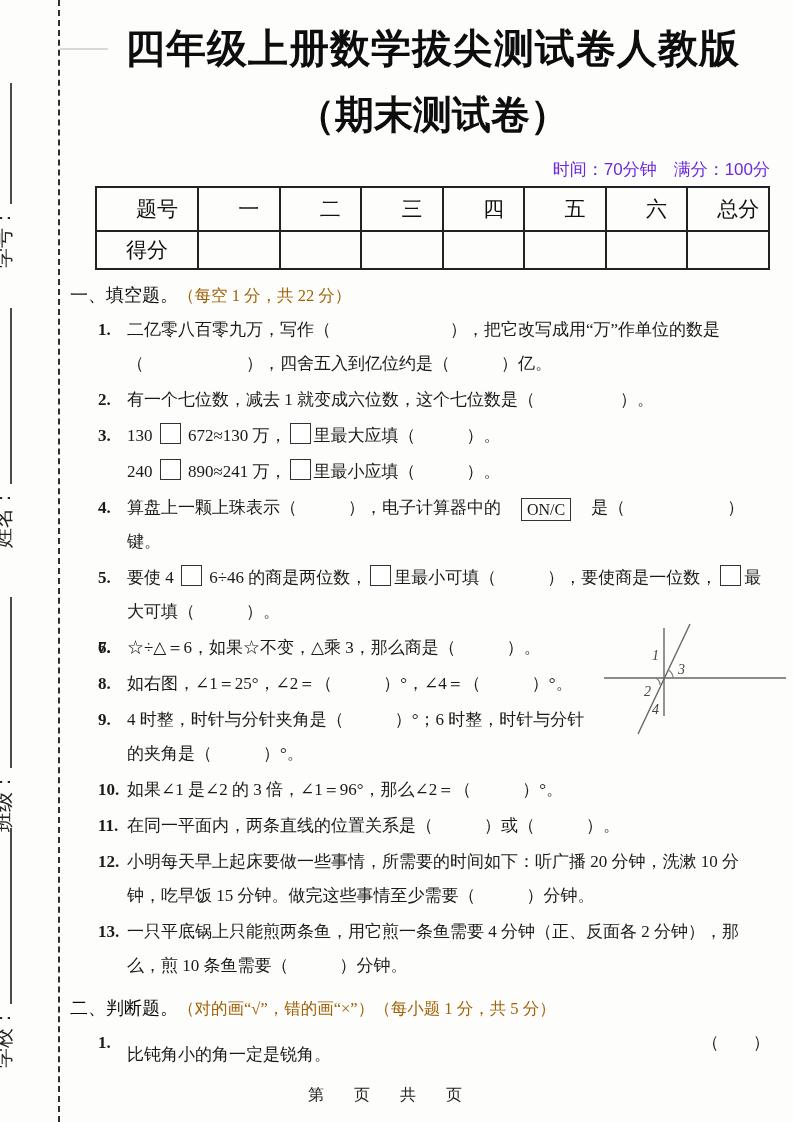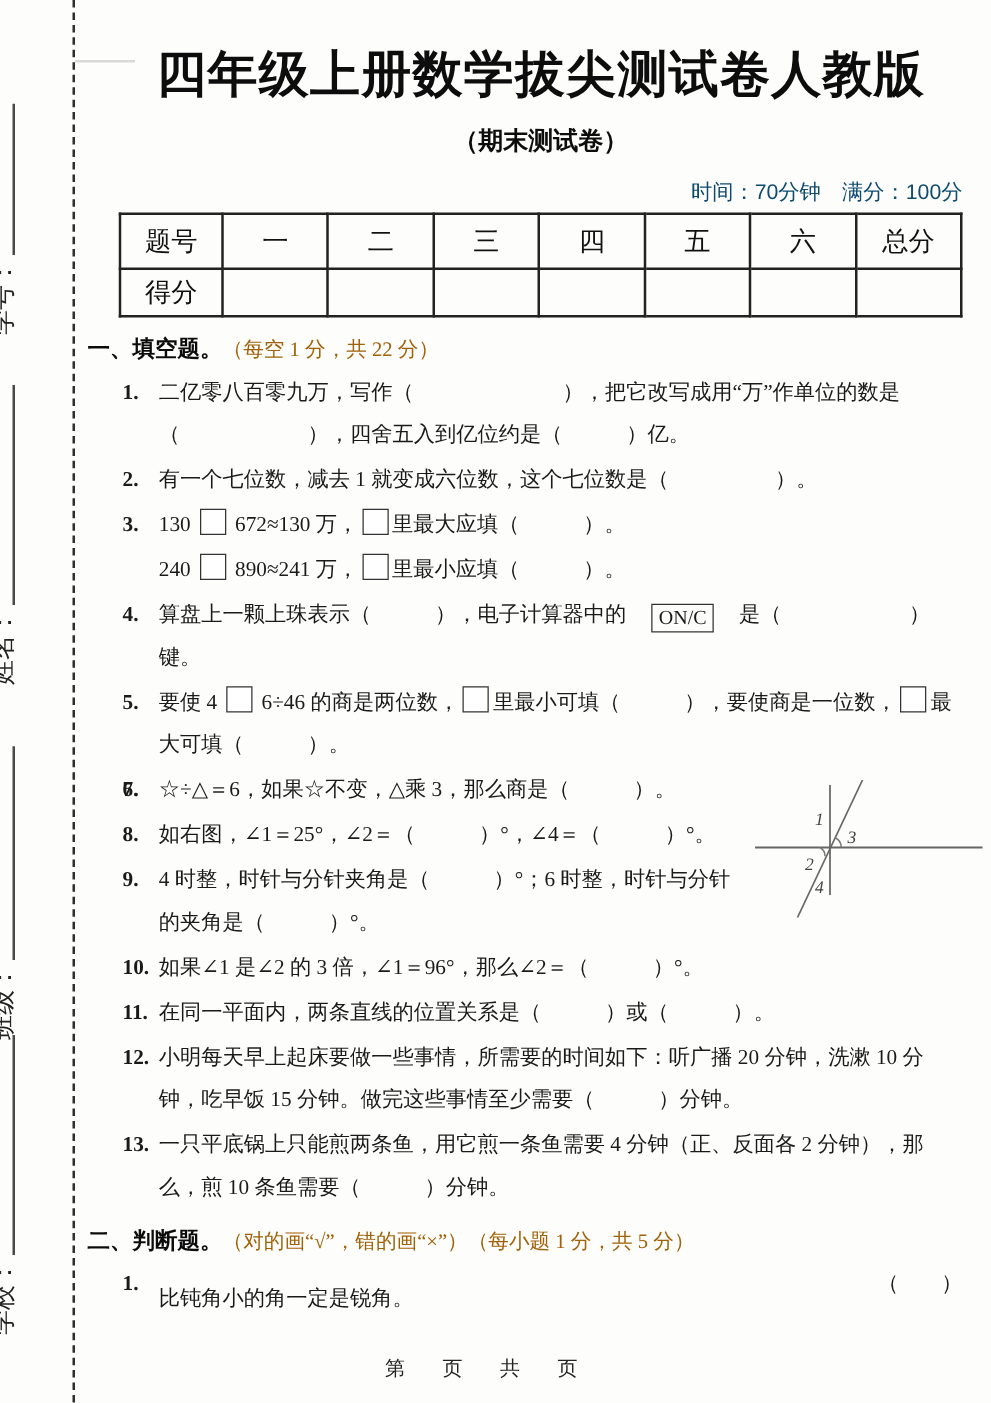--- a/index.html
+++ b/index.html
@@ -21,45 +21,45 @@
   .side-item .lbl{line-height:26px;}
   .side-item .write-line{flex:1;border-bottom:2px solid #4a4a4a;margin-bottom:4px;margin-left:4px;}
   .side-item.pos1{top:242px;width:185px;}
   .side-item.pos2{top:522px;width:240px;}
   .side-item.pos3{top:806px;width:235px;}
   .side-item.pos4{top:1042px;width:240px;}
 
   
   .content{position:absolute;left:95px;top:0;width:675px;}
   .title{
-    padding-top:32px;text-align:center;font-weight:bold;font-size:40px;letter-spacing:1px;
+    padding-top:21px;text-align:center;font-weight:bold;font-size:40px;letter-spacing:1px;
     font-family:"Liberation Sans","DejaVu Sans",sans-serif;color:#0d0d0d;
   }
   .subtitle{
-    margin-top:12px;text-align:center;font-weight:bold;font-size:20px;
+    margin-top:12px;text-align:center;font-weight:bold;font-size:39px;
     font-family:"Liberation Sans","DejaVu Sans",sans-serif;color:#0d0d0d;
   }
   .meta{
     margin-top:16px;text-align:right;font-size:17px;
-    font-family:"Liberation Sans","DejaVu Sans",sans-serif;color:#0c4a6e;
+    font-family:"Liberation Sans","DejaVu Sans",sans-serif;color:#6d28d9;
   }
 
   
   table.score{width:100%;border-collapse:collapse;margin-top:5px;table-layout:fixed;}
   table.score td{
     border:2px solid #222;text-align:center;vertical-align:middle;
     font-size:21px;color:#111;padding:0;
   }
-  table.score tr:first-child td{height:42px;}
+  table.score tr:first-child td{height:42px;padding-left:20px;}
   table.score tr:last-child td{height:36px;}
   table.score td:first-child{width:80px;}
 
   
   .sec-head{margin-top:13px;margin-left:-25px;font-size:18px;}
-  .sec-head .sec-title{font-weight:bold;color:#0c0c0c;}
+  .sec-head .sec-title{font-weight:normal;color:#0c0c0c;}
   .sec-head .sec-note{font-size:16.5px;color:#a16207;}
   .rows{margin-top:6px;}
   .q-row{position:relative;padding-left:32px;margin-top:2px;line-height:34px;font-size:17px;}
   .q-row.narrow{margin-right:175px;}
   .q-row.with-answer{display:flex;}
   .q-row.with-answer .q-body{flex:1;margin-top:12px;}
   .q-num{position:absolute;left:3px;top:0;font-weight:bold;}
   .answer{white-space:nowrap;}
   .sq{
     display:inline-block;width:19px;height:19px;border:1.5px solid #333;

